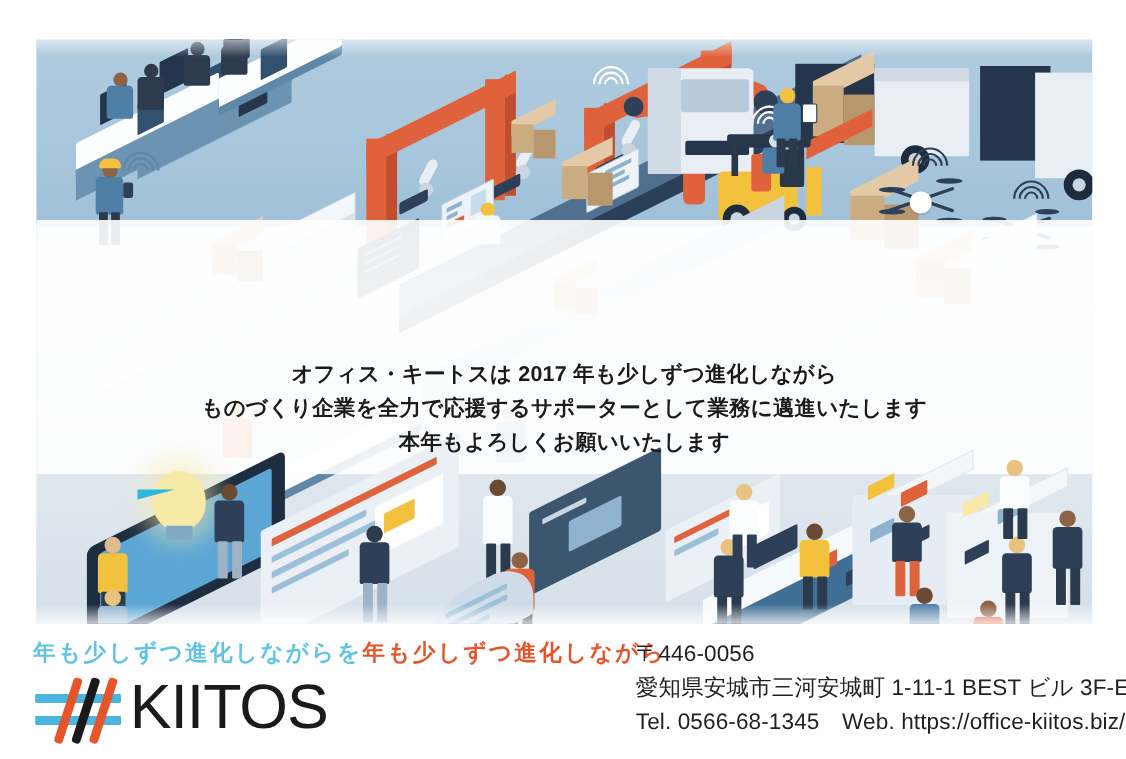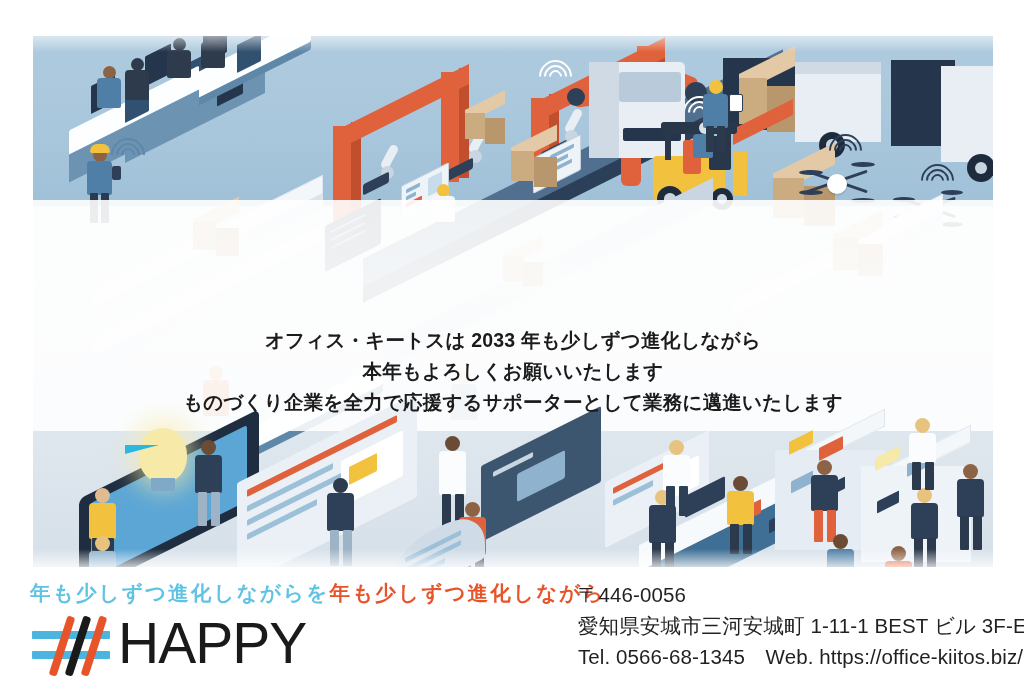--- a/index.html
+++ b/index.html
@@ -569,41 +569,41 @@
         <div class="leg" style="left:892px;top:426px;width:9px;height:28px;"></div>
       </div>
     </div>
 
     <div class="wash-top-fade"></div>
     <div class="wash-bottom"></div>
 
     <div class="imhere-tail"></div>
 
     <div class="msg">
-      <div>オフィス・キートスは 2033 年も少しずつ進化しながら</div>
+      <div>オフィス・キートスは 2017 年も少しずつ進化しながら</div>
+      <div>ものづくり企業を全力で応援するサポーターとして業務に邁進いたします</div>
       <div>本年もよろしくお願いいたします</div>
-      <div>ものづくり企業を全力で応援するサポーターとして業務に邁進いたします</div>
     </div>
   </div>
 
   <div class="footer">
 
     <div class="tagline">
       <span class="tag-a">年も少しずつ進化しながら</span><span class="tag-a">を</span><span class="tag-b">年も少しずつ進化しながら</span>
     </div>
 
     <div class="logo-mark">
       <div class="bar bar1"></div>
       <div class="bar bar2"></div>
       <div class="slash s1"></div>
       <div class="slash s2"></div>
       <div class="slash s3"></div>
     </div>
 
-    <div class="wordmark">HAPPY</div>
+    <div class="wordmark">KIITOS</div>
 
     <div class="contact">
       <div>〒446-0056</div>
       <div>愛知県安城市三河安城町 1-11-1 BEST ビル 3F-E</div>
       <div>Tel. 0566-68-1345　Web. https://office-kiitos.biz/</div>
     </div>
   </div>
 
 </div>
 

